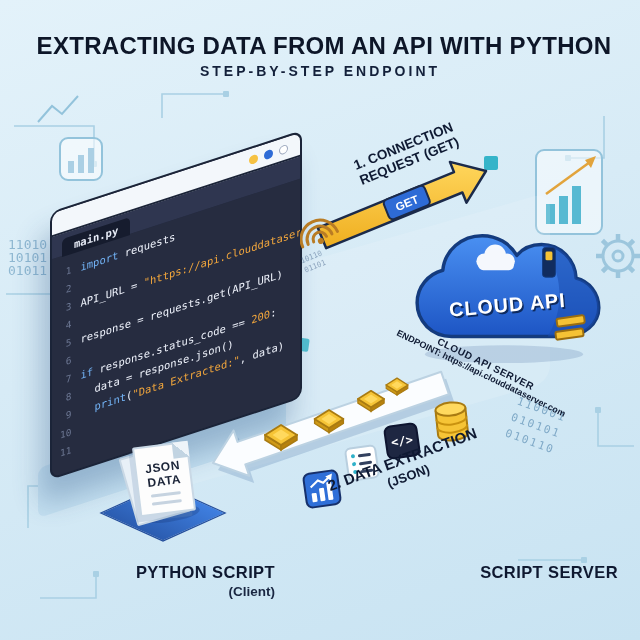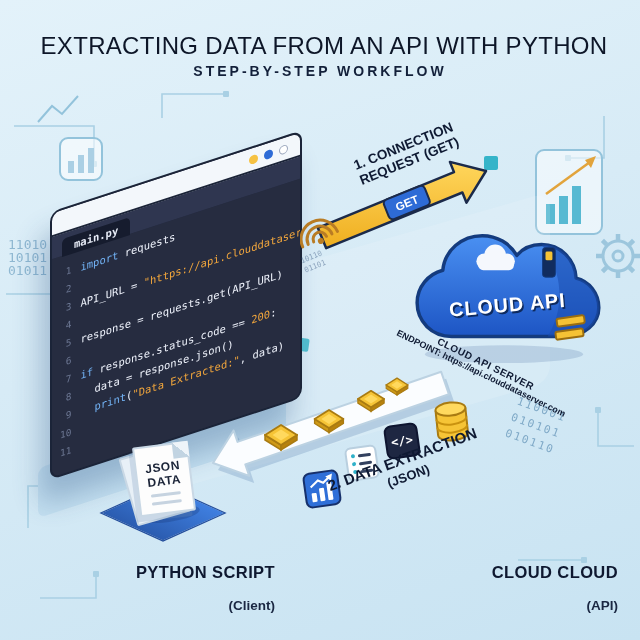--- a/index.html
+++ b/index.html
@@ -4,21 +4,21 @@
 <style>
   html,body{margin:0;padding:0;background:#b9d9ec;}
   .stage{position:relative;width:640px;height:640px;overflow:hidden;
          background:linear-gradient(160deg,#e3f2fa 0%,#d7ebf6 45%,#c8e3f2 100%);
          font-family:"Liberation Sans",sans-serif;}
   .stage *{box-sizing:border-box;}
   svg text{font-family:"Liberation Sans",sans-serif;}
 
   
   .title{position:absolute;top:32px;left:8px;right:0;text-align:center;
-         font-size:24px;font-weight:400;color:#0d1628;letter-spacing:.3px;z-index:6;}
+         font-size:24px;font-weight:700;color:#0d1628;letter-spacing:.3px;z-index:6;}
   .subtitle{position:absolute;top:63px;left:0;right:0;text-align:center;
          font-size:14px;font-weight:600;color:#13203a;letter-spacing:3px;z-index:6;}
 
   
   .decor{position:absolute;left:0;top:0;z-index:0;}
   .band{position:absolute;left:130px;top:252px;width:420px;height:190px;
         background:rgba(255,255,255,0.13);transform:skewY(-16deg);border-radius:16px;z-index:1;}
   .binary{font-family:"DejaVu Sans Mono",monospace;white-space:pre-line;position:absolute;z-index:1;}
   .binary-right{left:510px;top:400px;font-size:11px;line-height:17px;letter-spacing:2px;
         color:#7fa9c7;transform:rotate(20deg);z-index:4;}
@@ -95,21 +95,21 @@
         border:2px solid #c9d8e5;border-radius:2px;transform:rotate(-7deg);z-index:5;
         text-align:center;padding-top:14px;box-shadow:-4px 5px 0 rgba(110,145,185,.25);}
   .json-page::before{content:"";position:absolute;top:-2px;right:-2px;width:16px;height:16px;
         background:linear-gradient(225deg,#eef4f9 0 50%,#c2d4e2 50% 100%);}
   .json-page .t{font-size:12px;font-weight:800;color:#1b2438;letter-spacing:.5px;line-height:14px;}
   .json-page .ln{width:30px;height:3px;background:#c6d3e0;border-radius:2px;margin:5px auto 0;}
 
   
   .foot{position:absolute;text-align:right;z-index:6;color:#0e1830;}
   .foot .big{font-size:16.5px;font-weight:800;letter-spacing:.4px;}
-  .foot .small{font-size:13.5px;font-weight:600;color:#1a2742;margin-top:16px;}
+  .foot .small{font-size:13.5px;font-weight:600;color:#1a2742;margin-top:2px;}
   .foot-left{left:55px;top:563px;width:220px;}
   .foot-right{left:398px;top:563px;width:220px;}
 </style>
 </head>
 <body>
 
 <div class="stage">
 
   <svg class="decor" width="640" height="640" viewBox="0 0 640 640">
     <g stroke="#a9d0e4" stroke-width="1.6" fill="none">
@@ -169,21 +169,21 @@
   <div class="binary binary-left">11010
 10101
 01011</div>
   <div class="binary binary-right">110001
 010101
 010110</div>
   <div class="binary binary-mini">10110
 01101</div>
 
   <div class="title">EXTRACTING DATA FROM AN API WITH PYTHON</div>
-  <div class="subtitle">STEP-BY-STEP WORKFLOW</div>
+  <div class="subtitle">STEP-BY-STEP ENDPOINT</div>
 
   <div class="desk"></div>
 
   <div class="win">
     <div class="win-titlebar">
       <span class="dot dot-yellow"></span>
       <span class="dot dot-blue"></span>
       <span class="dot dot-white"></span>
     </div>
     <div class="win-tabrow">
@@ -353,17 +353,16 @@
     <div class="t">DATA</div>
     <div class="ln"></div>
     <div class="ln"></div>
   </div>
 
   <div class="foot foot-left">
     <div class="big">PYTHON SCRIPT</div>
     <div class="small">(Client)</div>
   </div>
   <div class="foot foot-right">
-    <div class="big">CLOUD CLOUD</div>
-    <div class="small">(API)</div>
+    <div class="big">SCRIPT SERVER</div>
   </div>
 
 </div>
 
 </body></html>

